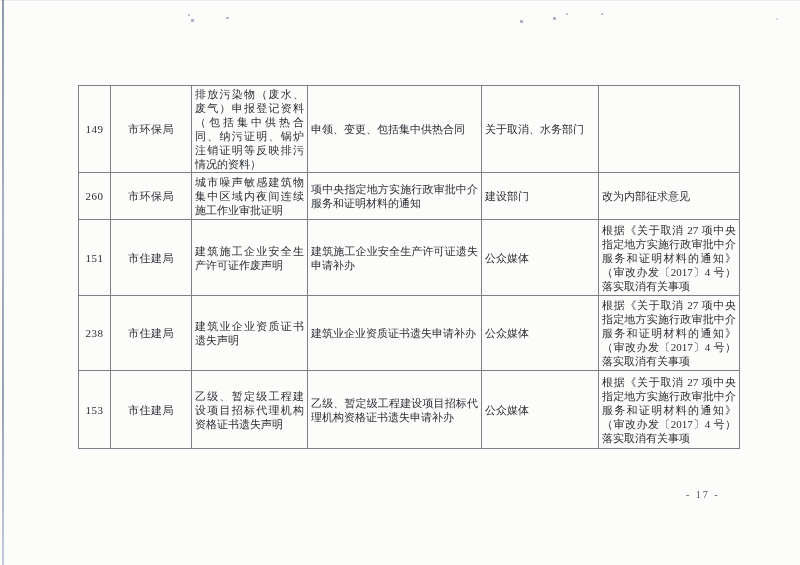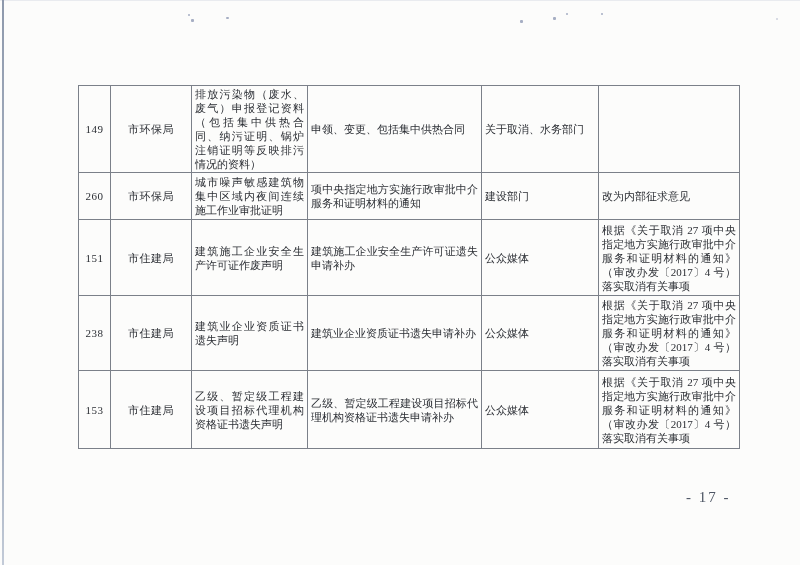--- a/index.html
+++ b/index.html
@@ -42,21 +42,21 @@
   }
   td.c-no,td.c-dept{text-align:center;letter-spacing:.5px;}
   td.c-item,td.c-matter,td.c-remark{text-align:justify;}
   td.c-item{padding:1px 2px;}
   td.c-org{padding-left:4px;}
   tr.r1{height:33px;} tr.r2{height:70px;} tr.r3{height:47px;}
   tr.r4{height:76px;} tr.r5{height:75px;} tr.r6{height:78px;}
   
   .page-number{
     position:absolute;left:686px;top:489px;
-    font-size:15px;color:var(--pagenum);letter-spacing:2px;white-space:nowrap;
+    font-size:10px;color:var(--pagenum);letter-spacing:2px;white-space:nowrap;
   }
 </style>
 </head>
 <body>
 
 <div class="scan-top"></div>
 <div class="scan-edge"></div>
 <div class="speckle" style="left:188px;top:14px;width:2px;height:2px"></div>
 <div class="speckle" style="left:191px;top:19px;width:3px;height:3px"></div>
 <div class="speckle" style="left:226px;top:17px;width:3px;height:2px"></div>

